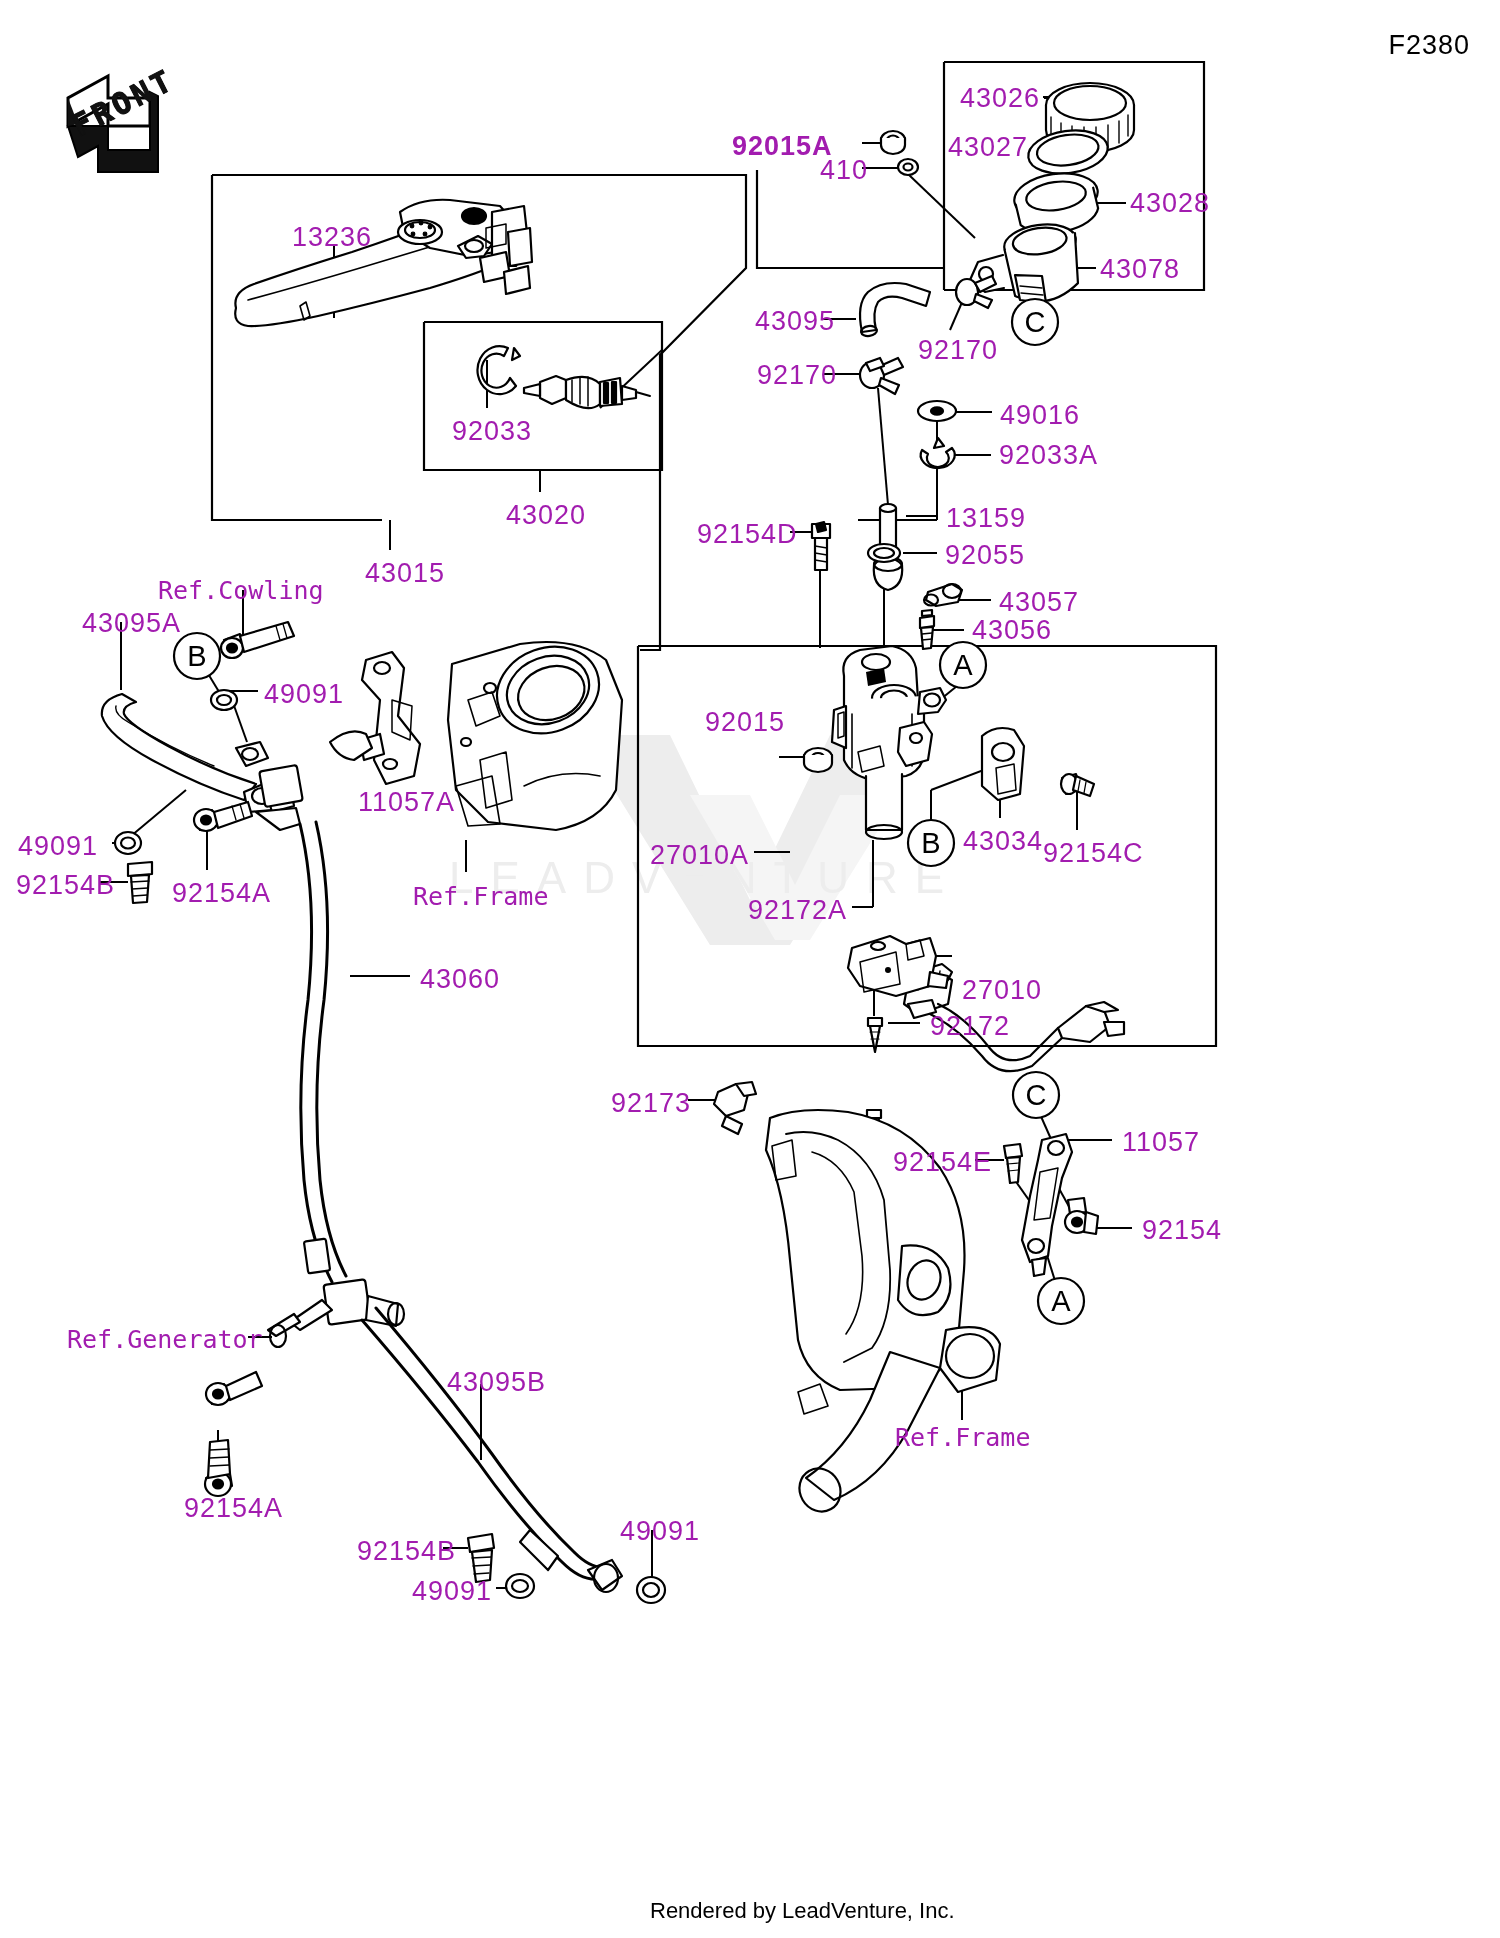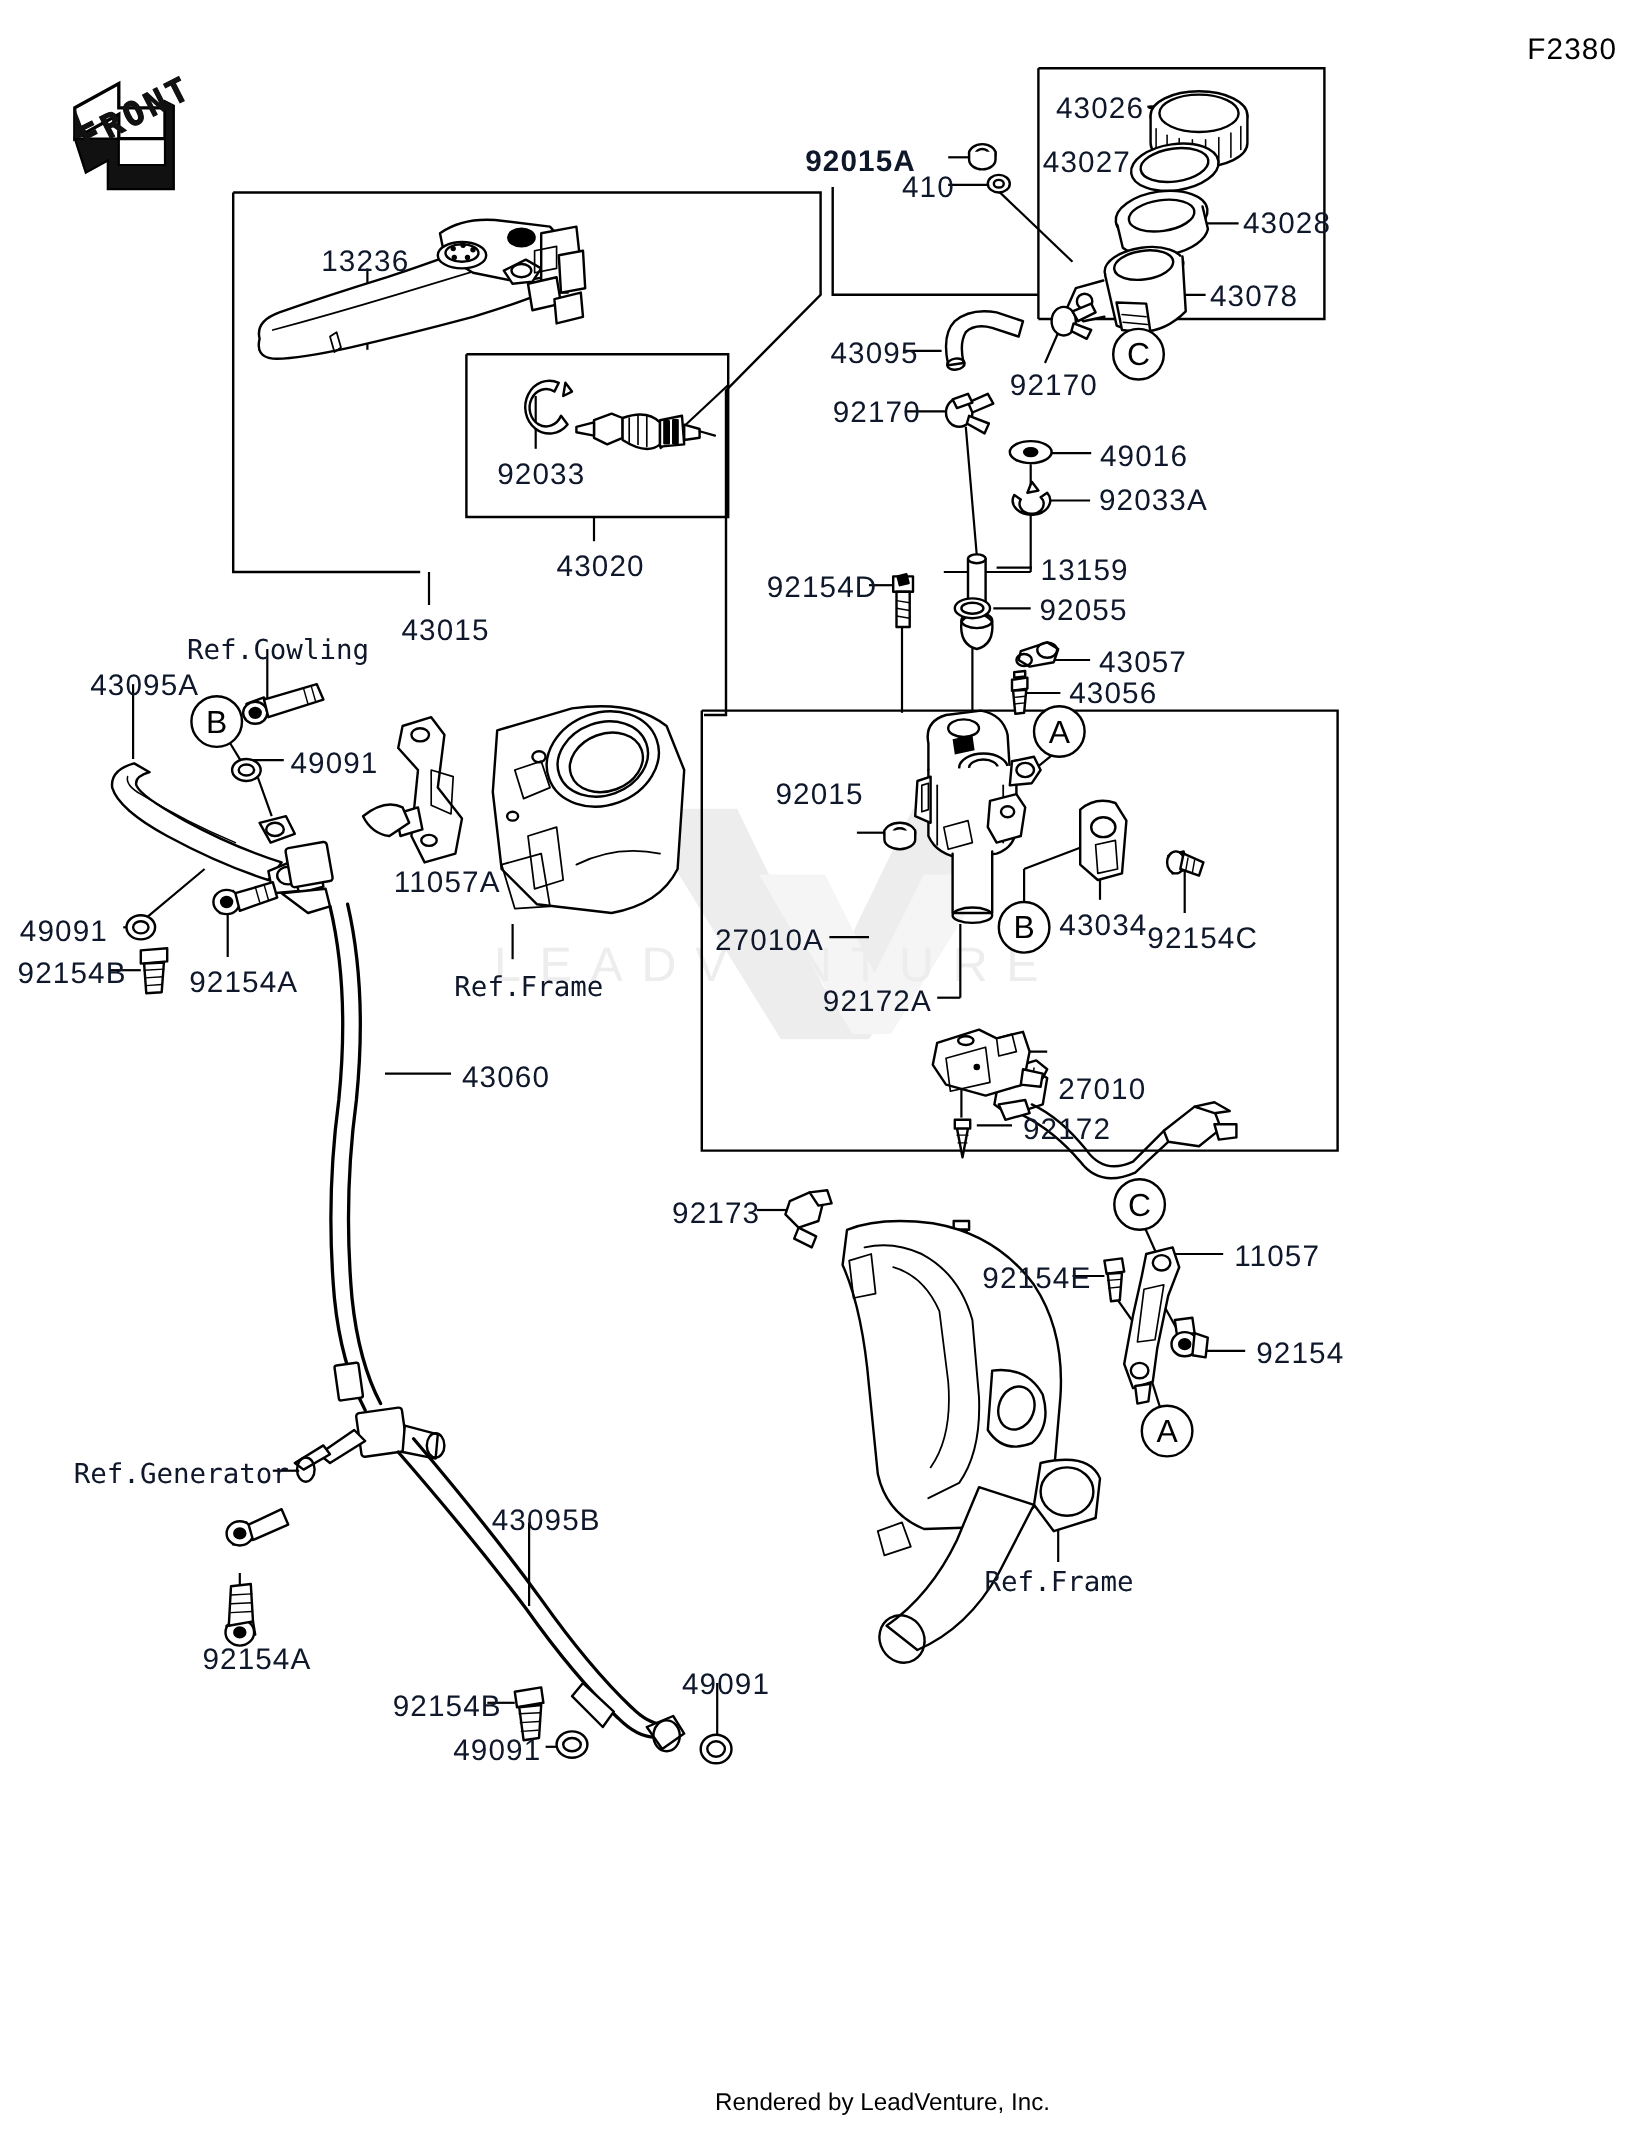--- a/index.html
+++ b/index.html
@@ -1,21 +1,21 @@
 <!DOCTYPE html>
 <html><head>
 <meta charset="utf-8">
 <style>
   html,body{margin:0;padding:0;background:#fff;}
   body{width:1500px;height:1938px;position:relative;overflow:hidden;
        font-family:"DejaVu Sans Mono","Liberation Mono",monospace;color:#000;}
   #sheet{position:absolute;inset:0;}
   svg.layer{position:absolute;left:0;top:0;width:1500px;height:1938px;overflow:visible;}
   .lbl{position:absolute;font-family:"Liberation Sans","DejaVu Sans",sans-serif;
-       font-size:27px;letter-spacing:1px;white-space:nowrap;color:#0f172a;line-height:1;}
+       font-size:27px;letter-spacing:1px;white-space:nowrap;color:#a21caf;line-height:1;}
   .lbl.mono{font-family:"DejaVu Sans Mono","Liberation Mono",monospace;font-size:25px;letter-spacing:0px;}
   .sheetcode{position:absolute;right:30px;top:30px;font-family:"Liberation Sans",sans-serif;
        font-size:27px;letter-spacing:1px;}
   .credit{position:absolute;font-family:"Liberation Sans","DejaVu Sans",sans-serif;font-size:22px;}
   .wm{position:absolute;color:#efefef;z-index:0;pointer-events:none;}
   .wmtext{font-family:"Liberation Sans",sans-serif;font-size:44px;letter-spacing:17px;color:#ededed;}
 </style>
 </head>
 <body>
 
@@ -690,21 +690,21 @@
       <div class="lbl" style="left: 1000px; top: 402px;">49016</div>
       <div class="lbl" style="left: 999px; top: 442px;">92033A</div>
       <div class="lbl" style="left: 506px; top: 502px;">43020</div>
       <div class="lbl" style="left: 946px; top: 505px;">13159</div>
       <div class="lbl" style="left: 697px; top: 521px;">92154D</div>
       <div class="lbl" style="left: 945px; top: 542px;">92055</div>
       <div class="lbl" style="left: 365px; top: 560px;">43015</div>
       <div class="lbl" style="left: 999px; top: 589px;">43057</div>
       <div class="lbl" style="left: 972px; top: 617px;">43056</div>
       <div class="lbl" style="left: 82px; top: 610px;">43095A</div>
-      <div class="lbl mono" style="left: 170px; top: 578px;">Ref.Cowling</div>
+      <div class="lbl mono" style="left: 158px; top: 578px;">Ref.Cowling</div>
       <div class="lbl" style="left: 264px; top: 681px;">49091</div>
       <div class="lbl" style="left: 705px; top: 709px;">92015</div>
       <div class="lbl" style="left: 358px; top: 789px;">11057A</div>
       <div class="lbl" style="left: 963px; top: 828px;">43034</div>
       <div class="lbl" style="left: 1043px; top: 840px;">92154C</div>
       <div class="lbl" style="left: 18px; top: 833px;">49091</div>
       <div class="lbl" style="left: 650px; top: 842px;">27010A</div>
       <div class="lbl" style="left: 16px; top: 872px;">92154B</div>
       <div class="lbl" style="left: 172px; top: 880px;">92154A</div>
       <div class="lbl mono" style="left: 413px; top: 884px;">Ref.Frame</div>

